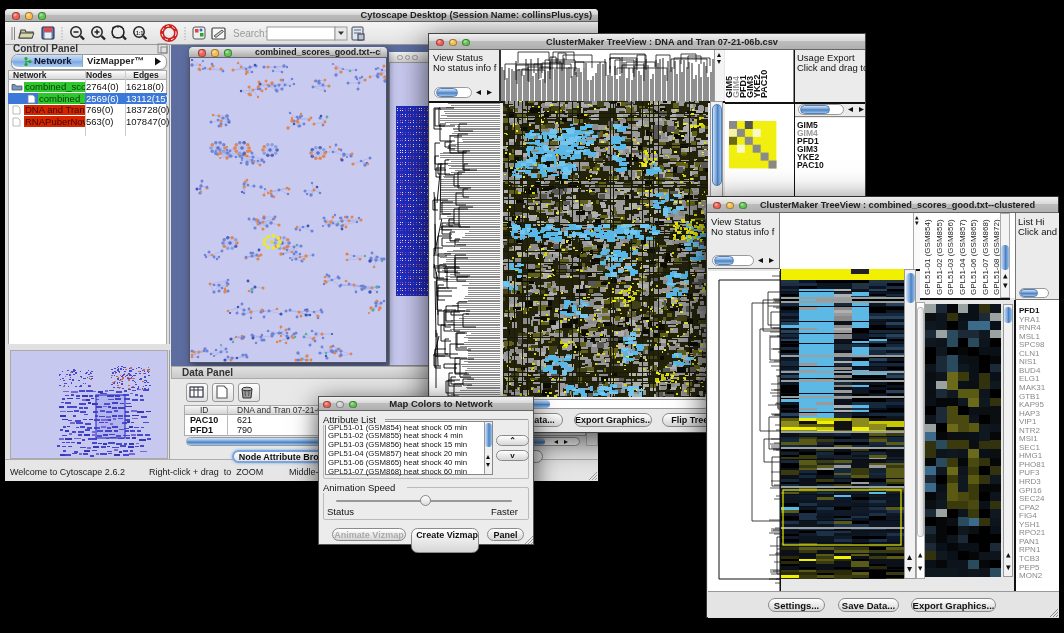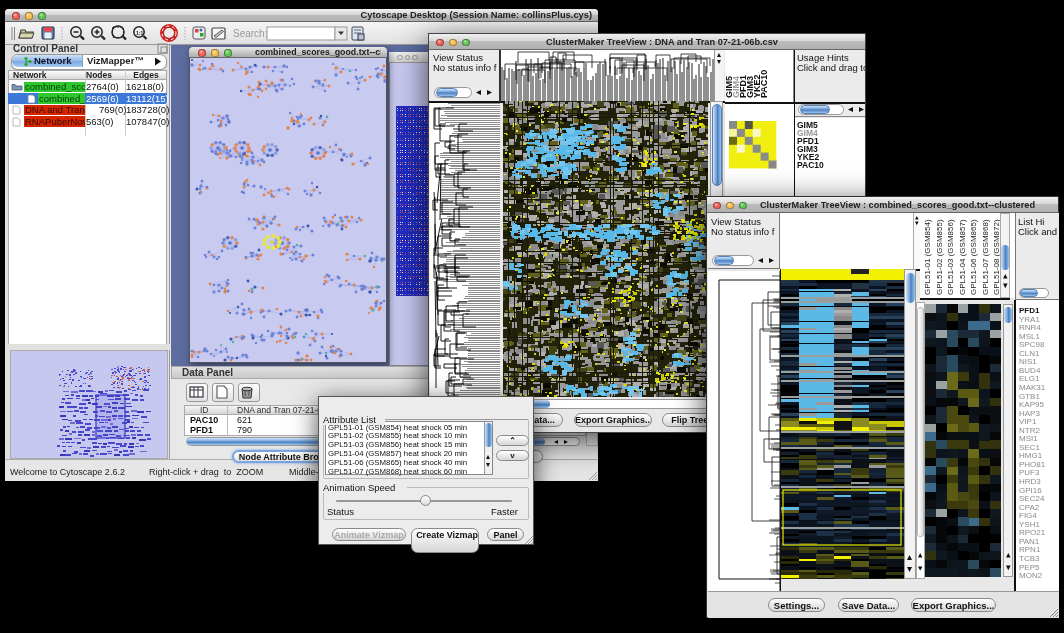--- a/index.html
+++ b/index.html
@@ -110,21 +110,21 @@
 <svg style="position:absolute;left:7px;top:107.5px;width:9px;height:10px;" width="9" height="10">
         <path d="M1 1 L6 1 L8 3 L8 9 L1 9 Z" fill="#fff" stroke="#aaa" stroke-width="0.8"></path>
       </svg>
 <div style="position:absolute;left:20px;top:72px;width:60px;height:11.5px;font-size:9.5px;line-height:11.5px;white-space:nowrap;overflow:hidden;color:#073807;">combined_scores_</div>
 <div style="position:absolute;left:81px;top:72px;width:40px;height:11.5px;font-size:9.5px;line-height:11.5px;white-space:nowrap;overflow:hidden;color:#111;">2764(0)</div>
 <div style="position:absolute;left:121px;top:72px;width:42px;height:11.5px;font-size:9.5px;line-height:11.5px;white-space:nowrap;overflow:hidden;color:#111;">16218(0)</div>
 <div style="position:absolute;left:34px;top:83.5px;width:46px;height:11.5px;font-size:9.5px;line-height:11.5px;white-space:nowrap;overflow:hidden;color:#073807;">combined_sco</div>
 <div style="position:absolute;left:81px;top:83.5px;width:40px;height:11.5px;font-size:9.5px;line-height:11.5px;white-space:nowrap;overflow:hidden;color:#fff;">2569(6)</div>
 <div style="position:absolute;left:121px;top:83.5px;width:42px;height:11.5px;font-size:9.5px;line-height:11.5px;white-space:nowrap;overflow:hidden;color:#fff;">13112(15)</div>
 <div style="position:absolute;left:20px;top:95px;width:60px;height:11.5px;font-size:9.5px;line-height:11.5px;white-space:nowrap;overflow:hidden;color:#3a0c00;">DNA and Tran 07</div>
-<div style="position:absolute;left:94px;top:95px;width:40px;height:11.5px;font-size:9.5px;line-height:11.5px;white-space:nowrap;overflow:hidden;color:#111;">769(0)</div>
+<div style="position:absolute;left:81px;top:95px;width:40px;height:11.5px;font-size:9.5px;line-height:11.5px;white-space:nowrap;overflow:hidden;color:#111;">769(0)</div>
 <div style="position:absolute;left:121px;top:95px;width:44px;height:11.5px;font-size:9.5px;line-height:11.5px;white-space:nowrap;overflow:hidden;color:#111;">183728(0)</div>
 <div style="position:absolute;left:20px;top:106.5px;width:60px;height:11.5px;font-size:9.5px;line-height:11.5px;white-space:nowrap;overflow:hidden;color:#3a0c00;">RNAPuberNov2+!</div>
 <div style="position:absolute;left:81px;top:106.5px;width:40px;height:11.5px;font-size:9.5px;line-height:11.5px;white-space:nowrap;overflow:hidden;color:#111;">563(0)</div>
 <div style="position:absolute;left:121px;top:106.5px;width:44px;height:11.5px;font-size:9.5px;line-height:11.5px;white-space:nowrap;overflow:hidden;color:#111;">107847(0)</div>
 <div style="position:absolute;left:0px;top:335px;width:165px;height:6px;background:#e0e0e0;"></div>
 <div style="position:absolute;left:5px;top:341px;width:158px;height:109px;background:#c7c8ef;border:1px solid #aaa;box-sizing:border-box;"><svg width="158" height="109" viewBox="0 0 158 109">
           <path fill="#4747cf" d="M112 18h1v1h-1zM114 16h1v1h-1zM103 17h2v1h-2zM124 24h1v1h-1zM108 31h1v1h-1zM117 22h2v1h-2zM137 18h2v1h-2zM119 16h2v1h-2zM133 22h2v1h-2zM102 31h2v1h-2zM111 24h1v1h-1zM106 18h2v1h-2zM107 20h2v1h-2zM110 15h2v1h-2zM136 31h2v1h-2zM102 36h2v1h-2zM115 24h2v1h-2zM103 20h2v1h-2zM100 18h2v1h-2zM133 29h1v1h-1zM118 17h2v1h-2zM131 19h2v1h-2zM106 27h2v2h-2zM133 31h2v1h-2zM129 27h1v1h-1zM128 20h2v1h-2zM101 21h2v2h-2zM108 20h1v1h-1zM134 34h2v1h-2zM118 19h1v1h-1zM137 24h2v1h-2zM106 18h2v1h-2zM121 18h2v1h-2zM120 36h2v1h-2zM108 21h1v1h-1zM110 25h2v1h-2zM119 27h1v1h-1zM107 15h1v1h-1zM128 28h2v1h-2zM130 17h1v1h-1zM129 27h2v2h-2zM117 29h2v1h-2zM117 27h2v1h-2zM133 37h2v2h-2zM132 18h2v1h-2zM109 17h2v2h-2zM106 31h1v2h-1zM138 34h2v1h-2zM113 20h2v1h-2zM121 25h1v1h-1zM104 21h2v1h-2zM106 36h2v1h-2zM102 31h1v2h-1zM124 33h2v1h-2zM133 25h2v2h-2zM110 18h1v1h-1zM106 16h1v1h-1zM129 22h1v1h-1zM101 21h2v1h-2zM126 38h2v1h-2zM124 24h1v1h-1zM103 32h1v1h-1zM132 35h1v1h-1zM111 26h2v1h-2zM137 37h1v2h-1zM112 23h2v1h-2zM119 20h1v1h-1zM103 24h1v1h-1zM109 28h2v1h-2zM127 35h1v2h-1zM106 32h1v1h-1zM134 29h2v1h-2zM122 36h2v1h-2zM101 18h1v1h-1zM121 29h2v1h-2zM100 33h2v1h-2zM125 17h1v1h-1zM110 32h2v2h-2zM119 24h2v1h-2zM123 30h1v1h-1zM128 22h1v1h-1zM110 30h2v1h-2zM120 26h1v2h-1zM131 37h1v1h-1zM136 20h1v1h-1zM100 26h1v1h-1zM111 24h2v1h-2zM114 25h1v1h-1zM119 19h2v2h-2zM127 16h2v1h-2zM124 22h2v1h-2zM118 23h2v2h-2zM110 30h2v1h-2zM106 19h2v1h-2zM107 17h1v1h-1zM116 27h2v1h-2zM111 37h2v1h-2zM133 20h1v1h-1zM137 21h1v1h-1zM126 37h2v1h-2zM117 28h2v1h-2zM135 30h1v1h-1zM124 31h1v1h-1zM122 24h2v1h-2zM118 20h2v1h-2zM112 16h2v1h-2zM59 26h1v1h-1zM72 27h2v1h-2zM74 22h2v1h-2zM78 27h1v1h-1zM69 35h2v1h-2zM79 21h1v1h-1zM77 34h2v2h-2zM69 25h1v1h-1zM48 23h2v1h-2zM79 22h2v1h-2zM62 19h2v2h-2zM74 32h1v1h-1zM77 23h2v1h-2zM57 35h1v1h-1zM58 23h2v2h-2zM68 35h1v1h-1zM79 35h1v1h-1zM64 35h2v1h-2zM74 32h1v1h-1zM60 32h1v1h-1zM56 19h2v1h-2zM51 27h2v1h-2zM61 29h2v1h-2zM69 20h1v1h-1zM60 31h1v1h-1zM53 34h1v1h-1zM80 27h2v1h-2zM80 20h2v1h-2zM77 19h1v1h-1zM62 23h2v1h-2zM67 29h2v1h-2zM55 23h2v1h-2zM48 24h1v1h-1zM55 32h1v1h-1zM61 28h1v1h-1zM70 25h1v2h-1zM58 28h2v1h-2zM80 25h2v1h-2zM48 34h2v1h-2zM76 26h1v1h-1zM69 34h2v1h-2zM64 21h2v2h-2zM51 27h2v1h-2zM53 32h2v1h-2zM75 21h2v1h-2zM60 20h2v2h-2zM49 28h1v1h-1zM52 29h2v1h-2zM61 28h2v1h-2zM62 18h2v1h-2zM72 32h1v1h-1zM51 20h1v1h-1zM64 19h1v1h-1zM73 27h2v1h-2zM68 39h6v2h-6zM75 39h7v2h-7zM98 39h5v1h-5zM105 40h6v2h-6zM113 39h3v2h-3zM117 38h3v1h-3zM121 39h4v1h-4zM132 38h6v2h-6zM54 44h4v1h-4zM60 43h3v2h-3zM65 44h4v2h-4zM78 44h4v2h-4zM84 44h4v2h-4zM89 42h7v1h-7zM112 43h6v2h-6zM124 43h3v2h-3zM129 44h3v2h-3zM51 47h3v2h-3zM65 47h4v1h-4zM85 48h3v1h-3zM97 48h6v1h-6zM113 47h6v2h-6zM121 48h6v2h-6zM129 48h4v2h-4zM50 51h3v1h-3zM54 51h6v2h-6zM68 52h7v2h-7zM93 52h6v2h-6zM115 52h5v1h-5zM56 55h6v2h-6zM62 55h4v2h-4zM68 56h4v2h-4zM73 56h4v2h-4zM56 60h6v1h-6zM63 59h5v2h-5zM69 60h6v2h-6zM82 60h5v2h-5zM89 59h5v2h-5zM95 60h6v2h-6zM103 59h4v2h-4zM114 60h4v2h-4zM62 64h3v2h-3zM73 63h4v1h-4zM84 64h3v2h-3zM107 64h5v2h-5zM113 64h6v2h-6zM130 65h6v2h-6zM57 69h4v1h-4zM64 69h6v2h-6zM72 68h4v1h-4zM83 68h6v2h-6zM107 67h5v1h-5zM114 68h5v2h-5zM65 71h7v2h-7zM74 72h6v2h-6zM94 71h3v1h-3zM111 71h5v2h-5zM120 71h3v1h-3zM132 71h6v1h-6zM52 75h3v2h-3zM65 76h3v1h-3zM69 75h5v2h-5zM76 76h5v2h-5zM83 76h6v2h-6zM96 76h4v2h-4zM113 77h5v1h-5zM123 76h5v1h-5zM130 76h3v1h-3zM49 78h3v2h-3zM61 80h4v2h-4zM67 80h6v2h-6zM74 78h5v2h-5zM86 79h6v2h-6zM108 78h5v1h-5zM114 79h4v2h-4zM119 79h5v2h-5zM126 79h4v2h-4zM51 84h5v1h-5zM67 83h4v2h-4zM86 84h5v2h-5zM105 84h5v2h-5zM112 84h7v1h-7zM126 83h6v2h-6zM134 83h5v2h-5zM71 88h3v2h-3zM77 87h3v2h-3zM80 87h6v2h-6zM95 87h3v1h-3zM107 87h6v1h-6zM115 86h4v2h-4zM136 87h4v2h-4zM51 91h3v1h-3zM55 91h4v1h-4zM60 91h4v1h-4zM81 91h5v2h-5zM97 91h3v2h-3zM100 91h4v2h-4zM105 92h6v2h-6zM113 92h3v2h-3zM46 94h3v2h-3zM51 95h4v1h-4zM57 95h4v1h-4zM69 96h6v1h-6zM90 95h5v2h-5zM101 96h7v1h-7zM109 94h6v2h-6zM124 95h4v1h-4zM129 94h4v2h-4zM52 99h3v2h-3zM63 100h4v2h-4zM81 99h5v1h-5zM96 100h5v1h-5zM112 99h5v2h-5zM119 99h3v2h-3zM54 103h6v2h-6zM61 102h5v1h-5zM72 102h5v2h-5zM79 104h4v2h-4zM89 102h7v2h-7zM97 102h4v1h-4zM112 103h6v2h-6z"></path>
           <path fill="#3737b8" d="M87 40h5v2h-5zM71 44h6v2h-6zM96 44h7v2h-7zM104 44h5v2h-5zM56 47h6v1h-6zM75 48h4v2h-4zM80 47h3v1h-3zM104 47h6v2h-6zM77 51h3v2h-3zM81 52h6v2h-6zM101 51h6v2h-6zM109 52h4v1h-4zM48 55h5v2h-5zM85 55h6v2h-6zM97 55h3v2h-3zM101 56h5v2h-5zM107 56h7v2h-7zM114 55h7v1h-7zM126 60h7v2h-7zM135 60h5v1h-5zM49 64h6v2h-6zM88 65h6v1h-6zM101 64h5v2h-5zM121 64h7v1h-7zM51 68h6v1h-6zM78 68h4v1h-4zM97 68h3v2h-3zM88 71h5v1h-5zM116 70h3v2h-3zM56 75h3v1h-3zM101 75h6v2h-6zM118 75h4v2h-4zM54 79h4v2h-4zM94 79h7v2h-7zM103 79h4v2h-4zM73 83h6v2h-6zM92 83h5v2h-5zM98 83h6v1h-6zM54 87h7v2h-7zM99 86h6v1h-6zM121 86h4v2h-4zM128 88h7v2h-7zM66 91h4v2h-4zM87 92h4v1h-4zM92 92h4v2h-4zM118 92h5v2h-5zM82 95h3v2h-3zM85 95h3v2h-3zM96 95h3v1h-3zM117 95h6v2h-6zM73 99h6v2h-6zM108 100h3v2h-3zM49 103h5v2h-5zM103 103h6v2h-6z"></path>
           <path fill="#7a66d2" d="M52 40h6v1h-6zM60 40h7v2h-7zM82 40h3v1h-3zM94 39h3v2h-3zM127 38h3v1h-3zM119 42h3v1h-3zM71 48h4v2h-4zM92 55h4v1h-4zM49 60h6v1h-6zM120 59h6v2h-6zM95 65h5v2h-5zM90 68h7v2h-7zM102 67h3v2h-3zM121 67h6v1h-6zM59 71h5v2h-5zM99 72h3v2h-3zM90 75h5v2h-5zM81 80h3v2h-3zM58 82h3v2h-3zM81 83h3v2h-3zM120 83h5v2h-5zM48 87h5v2h-5zM63 87h7v1h-7zM125 92h3v1h-3zM76 96h4v2h-4zM103 98h4v2h-4zM129 100h7v1h-7zM68 102h3v2h-3zM85 102h3v2h-3zM118 102h6v2h-6z"></path>
           <path fill="#cc6a4a" d="M108 29h2v1h-2zM137 16h1v1h-1zM104 22h1v1h-1zM122 27h2v1h-2zM117 34h2v1h-2zM109 24h1v1h-1zM121 35h2v1h-2zM116 23h2v1h-2zM114 18h2v1h-2zM131 38h2v1h-2zM117 37h2v1h-2zM103 30h2v1h-2zM106 34h2v1h-2zM117 28h2v2h-2zM137 20h2v1h-2zM119 16h2v2h-2zM105 25h2v1h-2zM107 26h1v1h-1zM116 26h2v1h-2zM120 27h2v1h-2zM108 37h1v1h-1zM136 18h2v2h-2zM127 20h2v1h-2zM113 22h1v1h-1zM132 18h2v2h-2zM132 22h1v1h-1zM131 30h2v1h-2zM108 36h2v1h-2zM110 28h2v1h-2zM117 37h2v1h-2zM101 31h2v1h-2zM100 24h2v1h-2zM111 26h2v2h-2zM110 30h1v1h-1zM59 21h2v1h-2zM54 25h1v1h-1zM79 34h1v1h-1zM79 28h2v1h-2zM52 35h2v1h-2zM78 25h2v1h-2z"></path>
@@ -1483,21 +1483,21 @@
 <div style="position:absolute;left:296px;top:16px;width:68px;height:53px;background:#fff;"></div>
 <svg style="position:absolute;left:296px;top:16px;width:68px;height:53px;" width="68" height="53">
         <text x="7" y="48" font-size="9" font-weight="bold" fill="#111" transform="rotate(-90 7 48)">GIM5</text>
         <text x="14" y="48" font-size="9" font-weight="bold" fill="#999" transform="rotate(-90 14 48)">GIM4</text>
         <text x="21" y="48" font-size="9" font-weight="bold" fill="#111" transform="rotate(-90 21 48)">PFD1</text>
         <text x="28" y="48" font-size="9" font-weight="bold" fill="#111" transform="rotate(-90 28 48)">GIM3</text>
         <text x="35" y="48" font-size="9" font-weight="bold" fill="#111" transform="rotate(-90 35 48)">YKE2</text>
         <text x="42" y="48" font-size="9" font-weight="bold" fill="#111" transform="rotate(-90 42 48)">PAC10</text>
       </svg>
 <div style="position:absolute;left:364px;top:16px;width:72px;height:67px;background:#ebebeb;border-left:1px solid #888;border-bottom:1px solid #888;box-sizing:border-box;"></div>
-<div style="position:absolute;left:368px;top:18px;width:66px;height:11px;font-size:9.5px;color:#111;line-height:11px;">Usage Hints</div>
+<div style="position:absolute;left:368px;top:18px;width:66px;height:11px;font-size:9.5px;color:#111;line-height:11px;">Usage Export</div>
 <div style="position:absolute;left:368px;top:28px;width:70px;height:11px;font-size:9.5px;color:#111;line-height:11px;white-space:nowrap;overflow:hidden;">Click and drag tc</div>
 <div style="position:absolute;left:369px;top:70px;width:46px;height:11px;background:#fff;border:1px solid #999;border-radius:5.5px;box-sizing:border-box;"></div>
       <div style="position:absolute;left:371px;top:71px;width:30px;height:9px;background:linear-gradient(#cfe2f8,#6f9fd8 45%,#4a7fc0 55%,#9cc3ee);border:0.5px solid #5580b5;border-radius:4.5px;box-sizing:border-box;"></div>
       <svg style="position:absolute;left:419px;top:72.5px;width:16px;height:7px;" width="16" height="7">
         <polygon points="0,2.5 5,0 5,5" fill="#111"></polygon>
         <polygon points="11,0 16,2.5 11,5" fill="#111"></polygon>
       </svg>
 <div style="position:absolute;left:296px;top:69px;width:68.5px;height:94px;background:#fff;"></div>
 <div style="position:absolute;left:366px;top:83.5px;width:70px;height:79.5px;background:#fff;"></div>
 <div style="position:absolute;left:0px;top:67px;width:296px;height:2px;background:#111;"></div>
@@ -1632,25 +1632,31 @@
         <text x="2" y="48.5" font-size="8.5" font-weight="bold" fill="#111">PAC10</text>
       </svg>
 <div style="position:absolute;left:74px;top:365px;width:206px;height:10px;background:#fff;border:1px solid #999;border-radius:5px;box-sizing:border-box;"></div>
 <div style="position:absolute;left:76px;top:366px;width:45px;height:8px;background:linear-gradient(#cfe2f8,#6f9fd8 45%,#4a7fc0 55%,#9cc3ee);border-radius:4px;"></div>
 <div style="position:absolute;left:2px;top:379px;width:58px;height:14px;background:linear-gradient(#ffffff,#e8e8e8 55%,#d6d6d6);border:1px solid #8a8a8a;border-radius:7.0px;box-sizing:border-box;text-align:center;font-size:9.5px;font-weight:bold;line-height:13px;color:#111;white-space:nowrap;overflow:hidden;">Settings...</div>
 <div style="position:absolute;left:67px;top:379px;width:67px;height:14px;background:linear-gradient(#ffffff,#e8e8e8 55%,#d6d6d6);border:1px solid #8a8a8a;border-radius:7.0px;box-sizing:border-box;text-align:center;font-size:9px;font-weight:bold;line-height:13px;color:#111;white-space:nowrap;overflow:hidden;">Save Data...</div>
 <div style="position:absolute;left:145px;top:379px;width:78px;height:14px;background:linear-gradient(#ffffff,#e8e8e8 55%,#d6d6d6);border:1px solid #8a8a8a;border-radius:7.0px;box-sizing:border-box;text-align:center;font-size:9px;font-weight:bold;line-height:13px;color:#111;white-space:nowrap;overflow:hidden;">Export Graphics...</div>
 <div style="position:absolute;left:233px;top:379px;width:70px;height:14px;background:linear-gradient(#ffffff,#e8e8e8 55%,#d6d6d6);border:1px solid #8a8a8a;border-radius:7.0px;box-sizing:border-box;text-align:center;font-size:9px;font-weight:bold;line-height:13px;color:#111;white-space:nowrap;overflow:hidden;">Flip Tree No</div>
 </div>
 <div style="position:absolute;left:318px;top:396px;width:216px;height:149px;background:#ececec;z-index:3;box-shadow:0 6px 24px rgba(0,0,0,.7);border:1px solid #555;box-sizing:border-box;">
+<div style="position:absolute;left:0px;top:0px;width:214px;height:14px;background:linear-gradient(#f0f0f0,#d8d8d8 45%,#bcbcbc 50%,#b0b0b0);border-bottom:1px solid #666;border-radius:4px 4px 0 0;box-sizing:border-box;">
+        <div style="position:absolute;left:36px;top:0;width:172px;height:14px;text-align:center;font-weight:bold;font-size:9.5px;line-height:14px;color:#222;white-space:nowrap;overflow:hidden;">Map Colors to Network</div>
+        <div style="position:absolute;left:4.4px;top:3.9px;width:7.2px;height:7.2px;border-radius:50%;background:radial-gradient(circle at 35% 30%, #fff6 0 15%, transparent 40%),#ee6156;border:0.5px solid rgba(0,0,0,.35);box-sizing:border-box;"></div>
+        <div style="position:absolute;left:17.4px;top:3.9px;width:7.2px;height:7.2px;border-radius:50%;background:radial-gradient(circle at 35% 30%, #fff6 0 15%, transparent 40%),#cfcfcf;border:0.5px solid rgba(0,0,0,.35);box-sizing:border-box;"></div>
+        <div style="position:absolute;left:30.4px;top:3.9px;width:7.2px;height:7.2px;border-radius:50%;background:radial-gradient(circle at 35% 30%, #fff6 0 15%, transparent 40%),#61c554;border:0.5px solid rgba(0,0,0,.35);box-sizing:border-box;"></div>
+      </div>
 <div style="position:absolute;left:4px;top:17px;width:62px;height:11px;font-size:9.5px;color:#111;line-height:11px;background:#ececec;z-index:2;">Attribute List</div>
 <div style="position:absolute;left:4px;top:22px;width:206px;height:60px;border:1px solid #bbb;border-top:1px solid #999;border-radius:2px;box-sizing:border-box;"></div>
 <div style="position:absolute;left:6px;top:24px;width:168px;height:54px;background:#fff;border:1px solid #888;box-sizing:border-box;"></div>
 <div style="position:absolute;left:9px;top:25.5px;width:158px;height:9px;font-size:7.8px;color:#111;line-height:9px;white-space:nowrap;overflow:hidden;">GPL51-01 (GSM854) heat shock 05 min</div>
-<div style="position:absolute;left:9px;top:34.4px;width:158px;height:9px;font-size:7.8px;color:#111;line-height:9px;white-space:nowrap;overflow:hidden;">GPL51-02 (GSM855) heat shock 10 min</div>
+<div style="position:absolute;left:9px;top:34.4px;width:158px;height:9px;font-size:7.8px;color:#111;line-height:9px;white-space:nowrap;overflow:hidden;">GPL51-02 (GSM855) heat shock 4 min</div>
 <div style="position:absolute;left:9px;top:43.3px;width:158px;height:9px;font-size:7.8px;color:#111;line-height:9px;white-space:nowrap;overflow:hidden;">GPL51-03 (GSM856) heat shock 15 min</div>
 <div style="position:absolute;left:9px;top:52.2px;width:158px;height:9px;font-size:7.8px;color:#111;line-height:9px;white-space:nowrap;overflow:hidden;">GPL51-04 (GSM857) heat shock 20 min</div>
 <div style="position:absolute;left:9px;top:61.1px;width:158px;height:9px;font-size:7.8px;color:#111;line-height:9px;white-space:nowrap;overflow:hidden;">GPL51-06 (GSM865) heat shock 40 min</div>
 <div style="position:absolute;left:9px;top:70.0px;width:158px;height:9px;font-size:7.8px;color:#111;line-height:9px;white-space:nowrap;overflow:hidden;">GPL51-07 (GSM868) heat shock 60 min</div>
 <div style="position:absolute;left:165px;top:25px;width:8px;height:52px;background:#f0f0f0;border-left:1px solid #999;box-sizing:border-box;"></div>
 <div style="position:absolute;left:165.5px;top:26px;width:7px;height:24px;background:linear-gradient(90deg,#cfe2f8,#6f9fd8 45%,#4a7fc0 55%,#9cc3ee);border-radius:3.5px;"></div>
 <svg style="position:absolute;left:166.5px;top:58px;width:6px;height:14px;" width="6" height="14">
         <polygon points="2.0,0 0,4 4,4" fill="#111"></polygon>
         <polygon points="0,8 4,8 2.0,12" fill="#111"></polygon>
       </svg>

